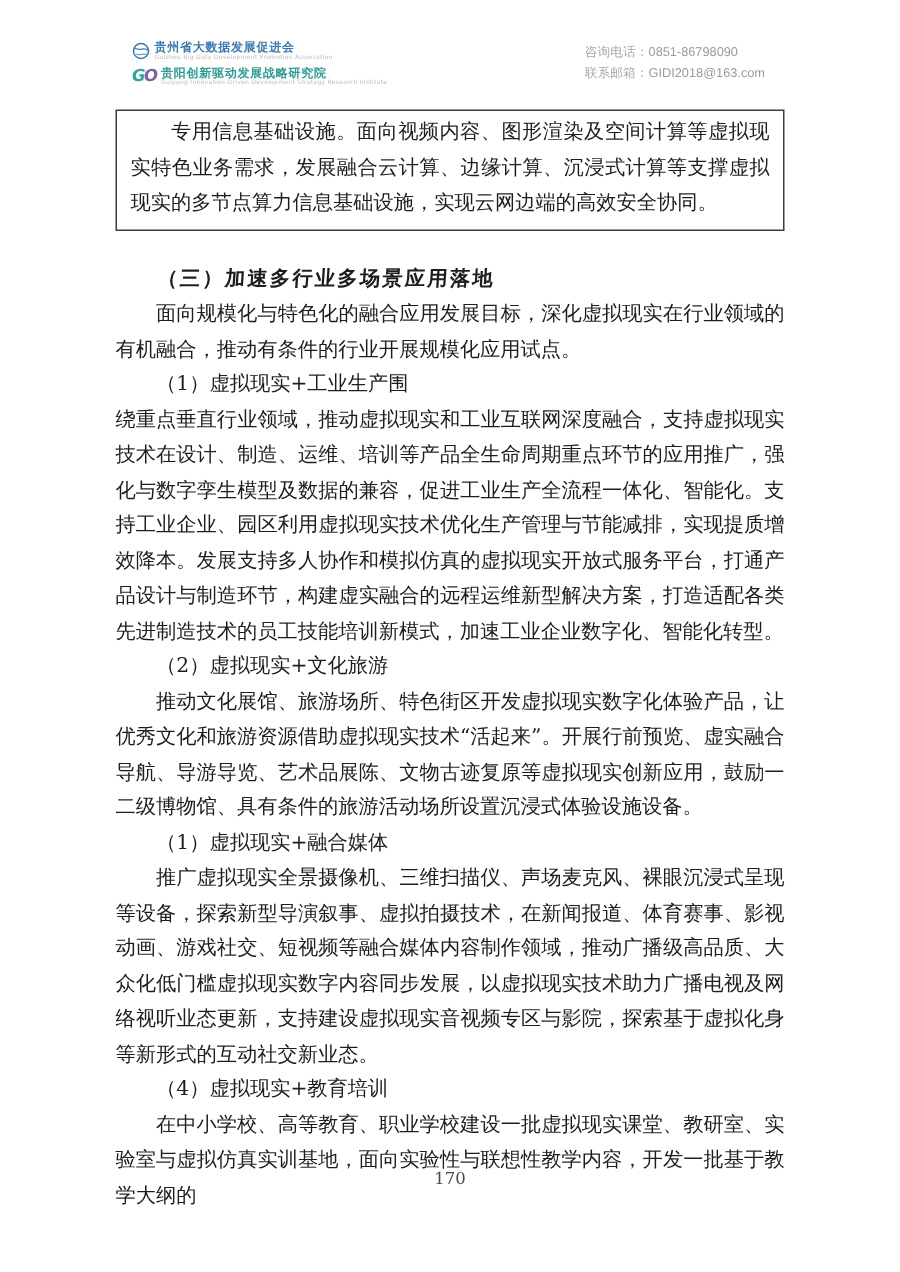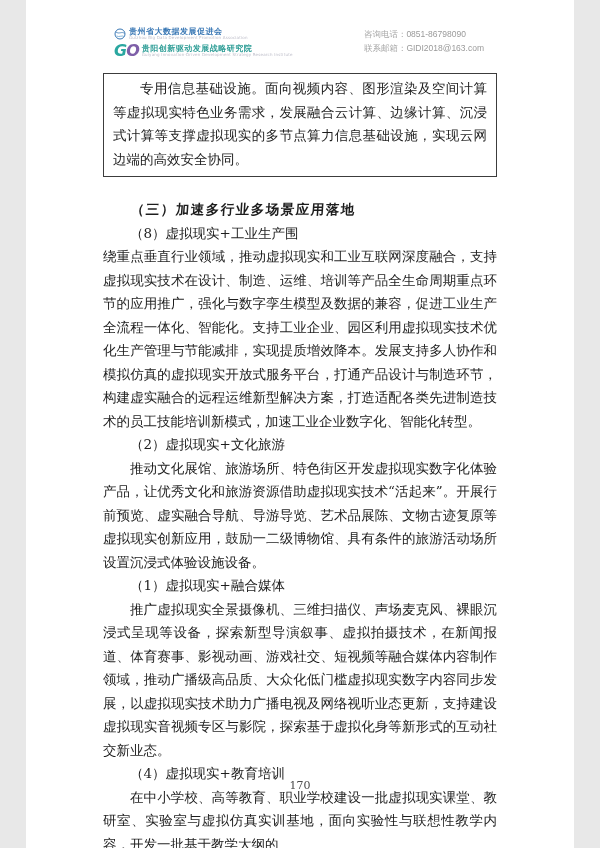--- a/index.html
+++ b/index.html
@@ -1,18 +1,18 @@
 <!DOCTYPE html>
 <html><head>
 <meta charset="utf-8">
 <style>
   html,body { margin:0; padding:0; background:#e8e8e8; }
   .page {
     position:relative;
-    width:548px; height:848px;
+    width:600px; height:848px;
     margin:0 auto;
     background:#ffffff;
     font-family:"DejaVu Serif","Liberation Serif",serif;
     color:#1d1d1d;
     overflow:hidden;
     box-sizing:border-box;
   }
   
   .header {
     display:flex;
@@ -31,21 +31,21 @@
   .logo-en {
     font-family:"DejaVu Sans","Liberation Sans",sans-serif;
     font-size:4px; line-height:4px; color:#bcbcc8; white-space:nowrap;
     letter-spacing:0.2px;
   }
   .assoc .logo-cn { color:#3a78b5; }
   .inst  .logo-cn { color:#2f9e97; }
   .globe-icon { width:12px; height:12px; flex:0 0 auto; }
   .go-icon {
     font-family:"DejaVu Sans","Liberation Sans",sans-serif;
-    font-weight:bold; font-style:italic; font-size:16px; line-height:11px;
+    font-weight:bold; font-style:italic; font-size:11px; line-height:11px;
     letter-spacing:-1px; flex:0 0 auto;
   }
   .go-icon .g { color:#2aa7a0; }
   .go-icon .o { color:#7e5fa8; }
   .contact {
     font-family:Liberation Sans, sans-serif;
     font-size:8.5px; line-height:14px; color:#a8a8a8;
     text-align:left; white-space:nowrap;
   }
   .contact .val { color:#9a9a9a; }
@@ -110,22 +110,23 @@
     </div>
   </div>
 
   <div class="doc-body">
     <div class="boxed">
       <p>专用信息基础设施。面向视频内容、图形渲染及空间计算等虚拟现实特色业务需求，发展融合云计算、边缘计算、沉浸式计算等支撑虚拟现实的多节点算力信息基础设施，实现云网边端的高效安全协同。</p>
     </div>
 
     <p class="section-heading">（三）加速多行业多场景应用落地</p>
 
+    <p class="indent">面向规模化与特色化的融合应用发展目标，深化虚拟现实在行业领域的有机融合，推动有条件的行业开展规模化应用试点。</p>
 
-    <p class="indent">（8）虚拟现实+工业生产围</p>
+    <p class="indent">（1）虚拟现实+工业生产围</p>
     <p class="noindent">绕重点垂直行业领域，推动虚拟现实和工业互联网深度融合，支持虚拟现实技术在设计、制造、运维、培训等产品全生命周期重点环节的应用推广，强化与数字孪生模型及数据的兼容，促进工业生产全流程一体化、智能化。支持工业企业、园区利用虚拟现实技术优化生产管理与节能减排，实现提质增效降本。发展支持多人协作和模拟仿真的虚拟现实开放式服务平台，打通产品设计与制造环节，构建虚实融合的远程运维新型解决方案，打造适配各类先进制造技术的员工技能培训新模式，加速工业企业数字化、智能化转型。</p>
 
     <p class="indent">（2）虚拟现实+文化旅游</p>
     <p class="indent">推动文化展馆、旅游场所、特色街区开发虚拟现实数字化体验产品，让优秀文化和旅游资源借助虚拟现实技术“活起来”。开展行前预览、虚实融合导航、导游导览、艺术品展陈、文物古迹复原等虚拟现实创新应用，鼓励一二级博物馆、具有条件的旅游活动场所设置沉浸式体验设施设备。</p>
 
     <p class="indent">（1）虚拟现实+融合媒体</p>
     <p class="indent">推广虚拟现实全景摄像机、三维扫描仪、声场麦克风、裸眼沉浸式呈现等设备，探索新型导演叙事、虚拟拍摄技术，在新闻报道、体育赛事、影视动画、游戏社交、短视频等融合媒体内容制作领域，推动广播级高品质、大众化低门槛虚拟现实数字内容同步发展，以虚拟现实技术助力广播电视及网络视听业态更新，支持建设虚拟现实音视频专区与影院，探索基于虚拟化身等新形式的互动社交新业态。</p>
 
     <p class="indent">（4）虚拟现实+教育培训</p>
     <p class="indent">在中小学校、高等教育、职业学校建设一批虚拟现实课堂、教研室、实验室与虚拟仿真实训基地，面向实验性与联想性教学内容，开发一批基于教学大纲的</p>

